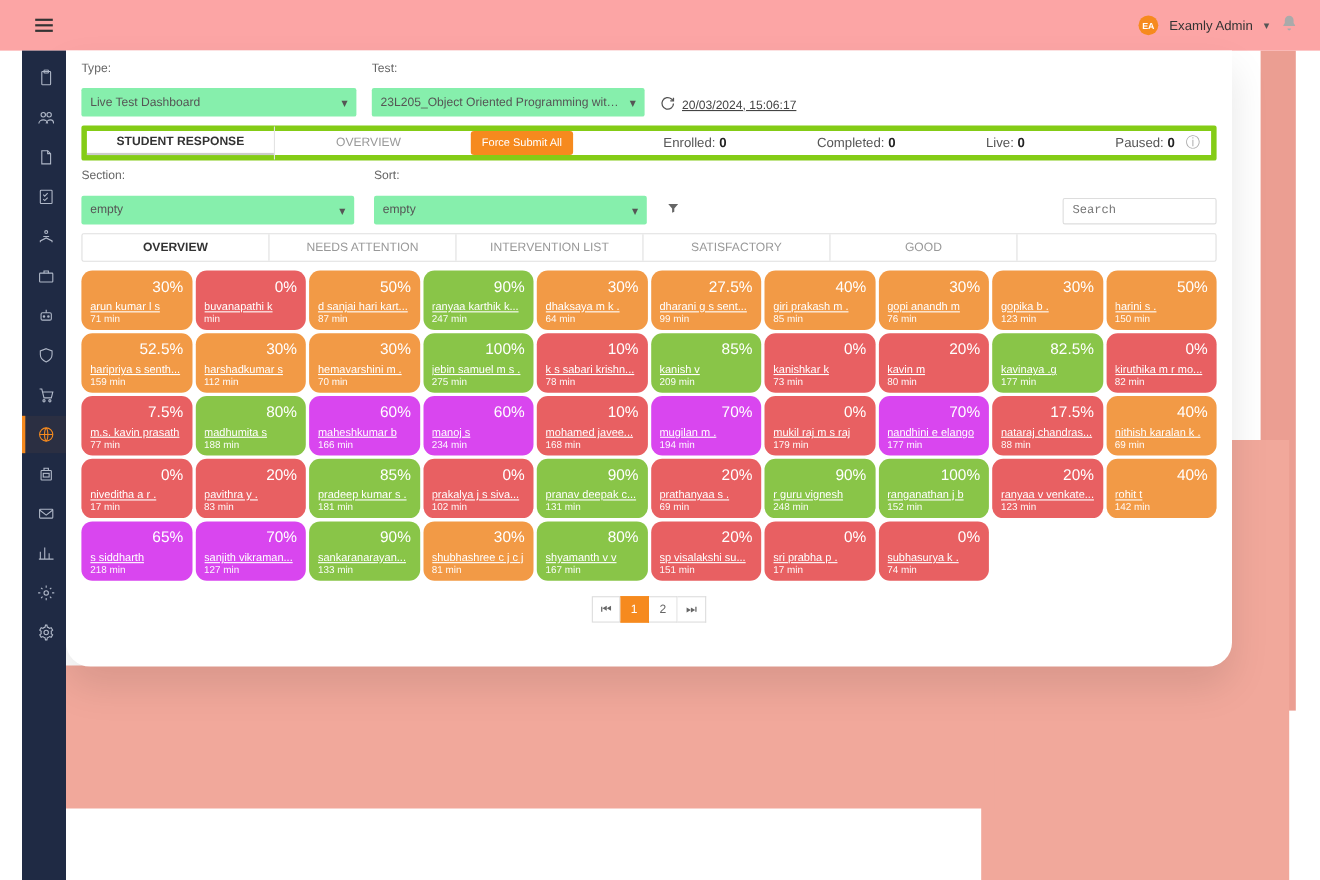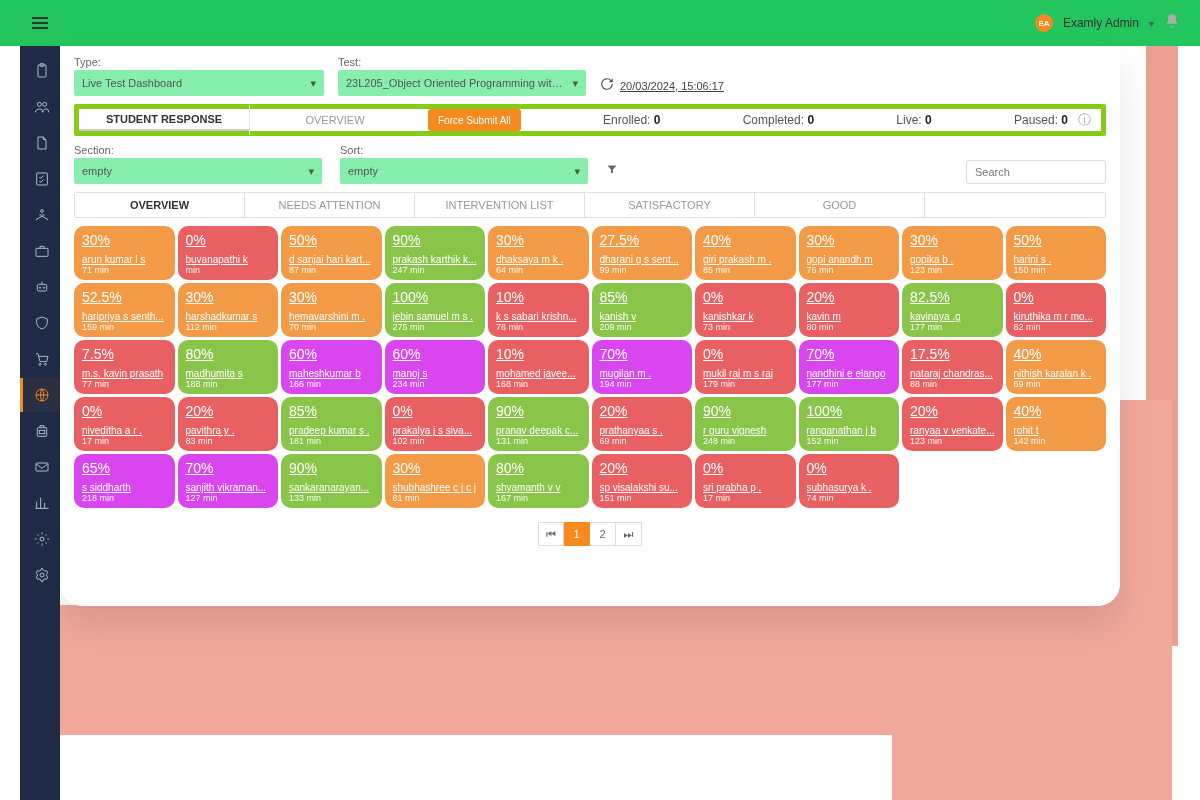--- a/index.html
+++ b/index.html
@@ -1,37 +1,37 @@
 <!DOCTYPE html>
 <html><head>
 <meta charset="utf-8">
 <style>
   * { box-sizing: border-box; margin: 0; padding: 0; }
   body { font-family: Arial, sans-serif; font-size: 12px; background: #fff; color: #333; position: relative; width: 1200px; height: 800px; overflow: hidden; }
   .bg-shape-1 { position: absolute; right: 22px; top: 46px; width: 32px; height: 600px; background: #eb9e92; z-index: 0; }
   .bg-shape-2 { position: absolute; right: 28px; top: 400px; width: 280px; height: 400px; background: #f1a89b; z-index: 0; }
   .bg-shape-3 { position: absolute; left: 34px; top: 605px; width: 870px; height: 130px; background: #f1a89b; z-index: 0; }
 
-  .header { position: absolute; top: 0; left: 0; right: 0; height: 46px; display: flex; align-items: center; justify-content: space-between; padding: 0 20px 0 32px; background: #22c55e; z-index: 2; }
+  .header { position: absolute; top: 0; left: 0; right: 0; height: 46px; display: flex; align-items: center; justify-content: space-between; padding: 0 20px 0 32px; background: #fca5a5; z-index: 2; }
   .ham { display: flex; flex-direction: column; gap: 3px; cursor: pointer; }
   .ham span { width: 16px; height: 2px; background: #333; }
   .hdr-right { display: flex; align-items: center; gap: 10px; }
   .avatar { width: 18px; height: 18px; border-radius: 50%; background: #f68a1e; color: #fff; font-size: 8px; font-weight: bold; display: flex; align-items: center; justify-content: center; }
   .chev-down { font-size: 10px; color: #555; }
   .bell { font-size: 16px; color: #aaa; }
 
   .sidebar { position: absolute; top: 46px; left: 20px; bottom: 0; width: 40px; background: #1f2a44; display: flex; flex-direction: column; align-items: center; padding-top: 8px; gap: 2px; z-index: 3; }
   .sb-item { width: 40px; height: 34px; display: flex; align-items: center; justify-content: center; color: #b0b8c8; cursor: pointer; border-left: 3px solid transparent; }
   .sb-item.active { border-left-color: #f68a1e; color: #f68a1e; background: rgba(246,138,30,0.06); }
   .sb-item svg { width: 16px; height: 16px; }
 
   .main { position: absolute; top: 46px; left: 60px; width: 1060px; height: 560px; background: #fff; border-radius: 0 0 22px 22px; box-shadow: 0 18px 36px rgba(0,0,0,0.10); z-index: 2; padding: 10px 14px 18px 14px; display: flex; flex-direction: column; }
 
   .filters-row { display: flex; gap: 14px; align-items: flex-end; margin-bottom: 8px; }
-  .fcell { display: flex; flex-direction: column; gap: 2px; }
+  .fcell { display: flex; flex-direction: column; gap: 12px; }
   .fcell label { font-size: 11px; color: #666; }
   .select { height: 26px; background: #86efac; border: none; border-radius: 2px; padding: 0 8px; font-size: 11px; color: #555; display: flex; align-items: center; justify-content: space-between; cursor: pointer; }
   .select.type { width: 250px; }
   .select.test { width: 248px; }
   .refresh-wrap { display: flex; align-items: center; gap: 6px; margin-bottom: 2px; }
   .refresh svg { width: 14px; height: 14px; color: #555; }
   .datetime { font-size: 11px; color: #444; text-decoration: underline; }
 
   .tabrow { display: flex; align-items: center; border: 5px solid #84cc16; border-radius: 2px; height: 32px; position: relative; }
   .tab { padding: 0 20px; height: 100%; display: flex; align-items: center; justify-content: center; font-size: 11px; color: #999; cursor: pointer; }
@@ -39,29 +39,29 @@
   .tab-sep { width: 1px; height: 30px; background: #e3e3e3; }
   .force-btn { height: 22px; padding: 0 10px; font-size: 10px; color: #fff; background: #f68a1e; border: none; border-radius: 3px; margin-left: 8px; cursor: pointer; }
   .stat { font-size: 12px; color: #555; }
   .stat b { color: #222; }
   .sp { flex: 1; }
   .info { margin: 0 10px; color: #aaa; font-size: 13px; }
 
   .filters-row2 { display: flex; gap: 18px; align-items: flex-end; margin-top: 8px; }
   .select.sm { width: 248px; }
   .filter-icon { color: #666; font-size: 12px; padding-bottom: 6px; }
-  .search { margin-left: auto; height: 24px; width: 140px; border: 1px solid #ddd; border-radius: 2px; padding: 0 8px; font-size: 11px; }
+  .search { margin-left: auto; height: 24px; width: 140px; border: 1px solid #ddd; border-radius: 2px; padding: 0 8px; font-size: 11px; font-family: Liberation Mono, monospace; }
 
   .subtab-row { display: flex; margin-top: 8px; border: 1px solid #e0e0e0; border-radius: 2px; height: 26px; }
   .subtab { flex: 0 0 170px; text-align: center; font-size: 11px; color: #999; display: flex; align-items: center; justify-content: center; border-right: 1px solid #e0e0e0; cursor: pointer; }
   .subtab.active { color: #333; font-weight: 600; }
 
   .grid { display: grid; grid-template-columns: repeat(10, 1fr); gap: 3px; margin-top: 8px; }
   .card { border-radius: 10px; padding: 6px 8px 5px 8px; color: #fff; height: 54px; display: flex; flex-direction: column; justify-content: space-between; cursor: pointer; }
-  .card .pct { font-size: 14px; font-weight: 500; text-decoration: underline; }
+  .card .pct { text-align: right; font-size: 14px; font-weight: 500; }
   .card .nm { font-size: 10px; text-decoration: underline; white-space: nowrap; overflow: hidden; text-overflow: ellipsis; }
   .card .tm { font-size: 9px; opacity: 0.95; }
   .c-red { background: #e86062; }
   .c-orange { background: #f29a46; }
   .c-green { background: #89c548; }
   .c-yellow { background: #d946ef; }
 
   .pager { display: flex; justify-content: center; gap: 0; margin-top: 14px; }
   .pg { width: 26px; height: 24px; border: 1px solid #ddd; background: #fff; display: flex; align-items: center; justify-content: center; font-size: 11px; color: #666; cursor: pointer; }
   .pg.active { background: #f68a1e; color: #fff; border-color: #f68a1e; }
@@ -283,21 +283,21 @@
       <div class="card c-orange">
         <div class="pct">50%</div>
         <div>
           <div class="nm">d sanjai hari kart...</div>
           <div class="tm">87 min</div>
         </div>
       </div>
       <div class="card c-green">
         <div class="pct">90%</div>
         <div>
-          <div class="nm">prakash karthik k...</div>
+          <div class="nm">ranyaa karthik k...</div>
           <div class="tm">247 min</div>
         </div>
       </div>
       <div class="card c-orange">
         <div class="pct">30%</div>
         <div>
           <div class="nm">dhaksaya m k .</div>
           <div class="tm">64 min</div>
         </div>
       </div>

